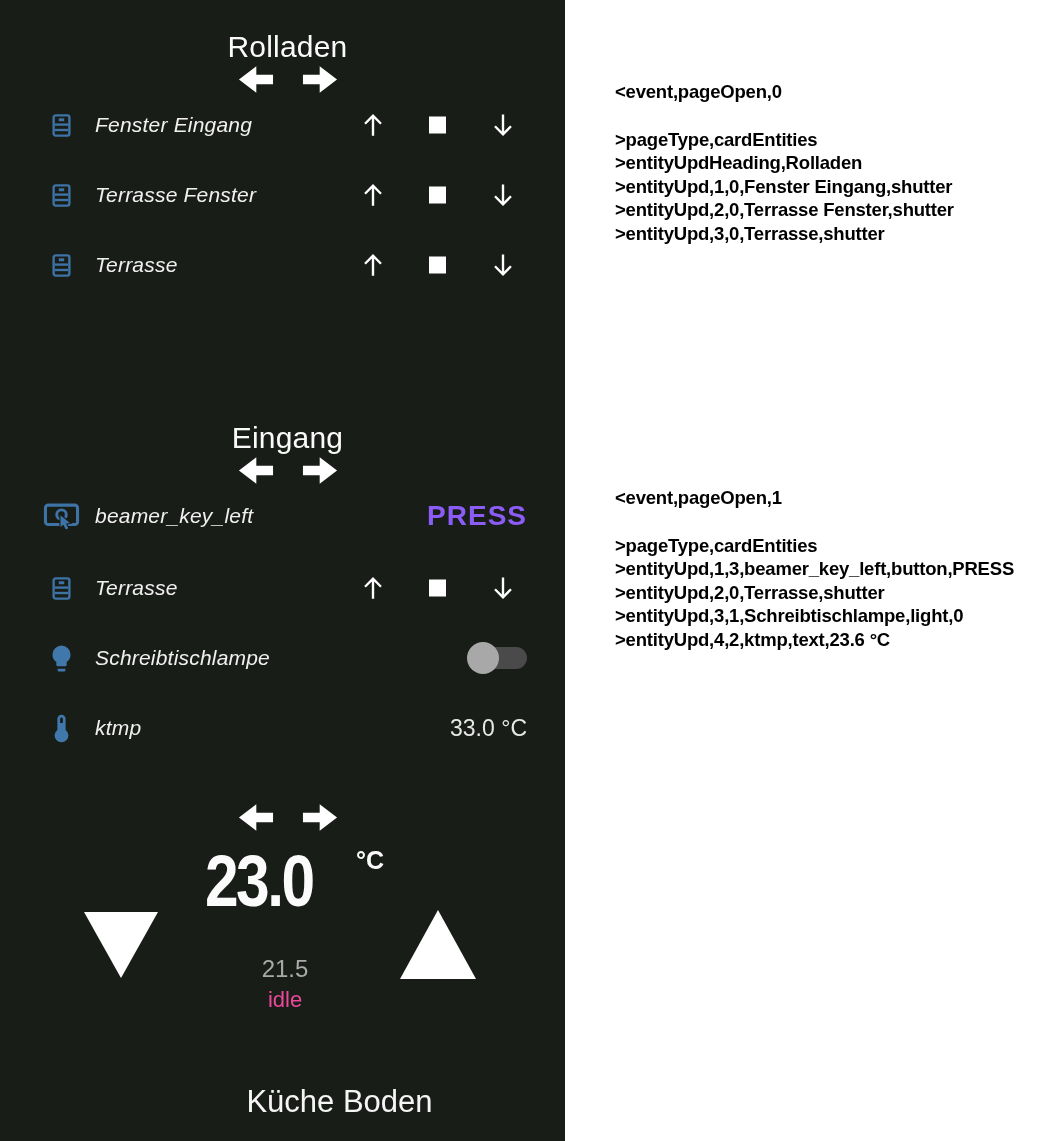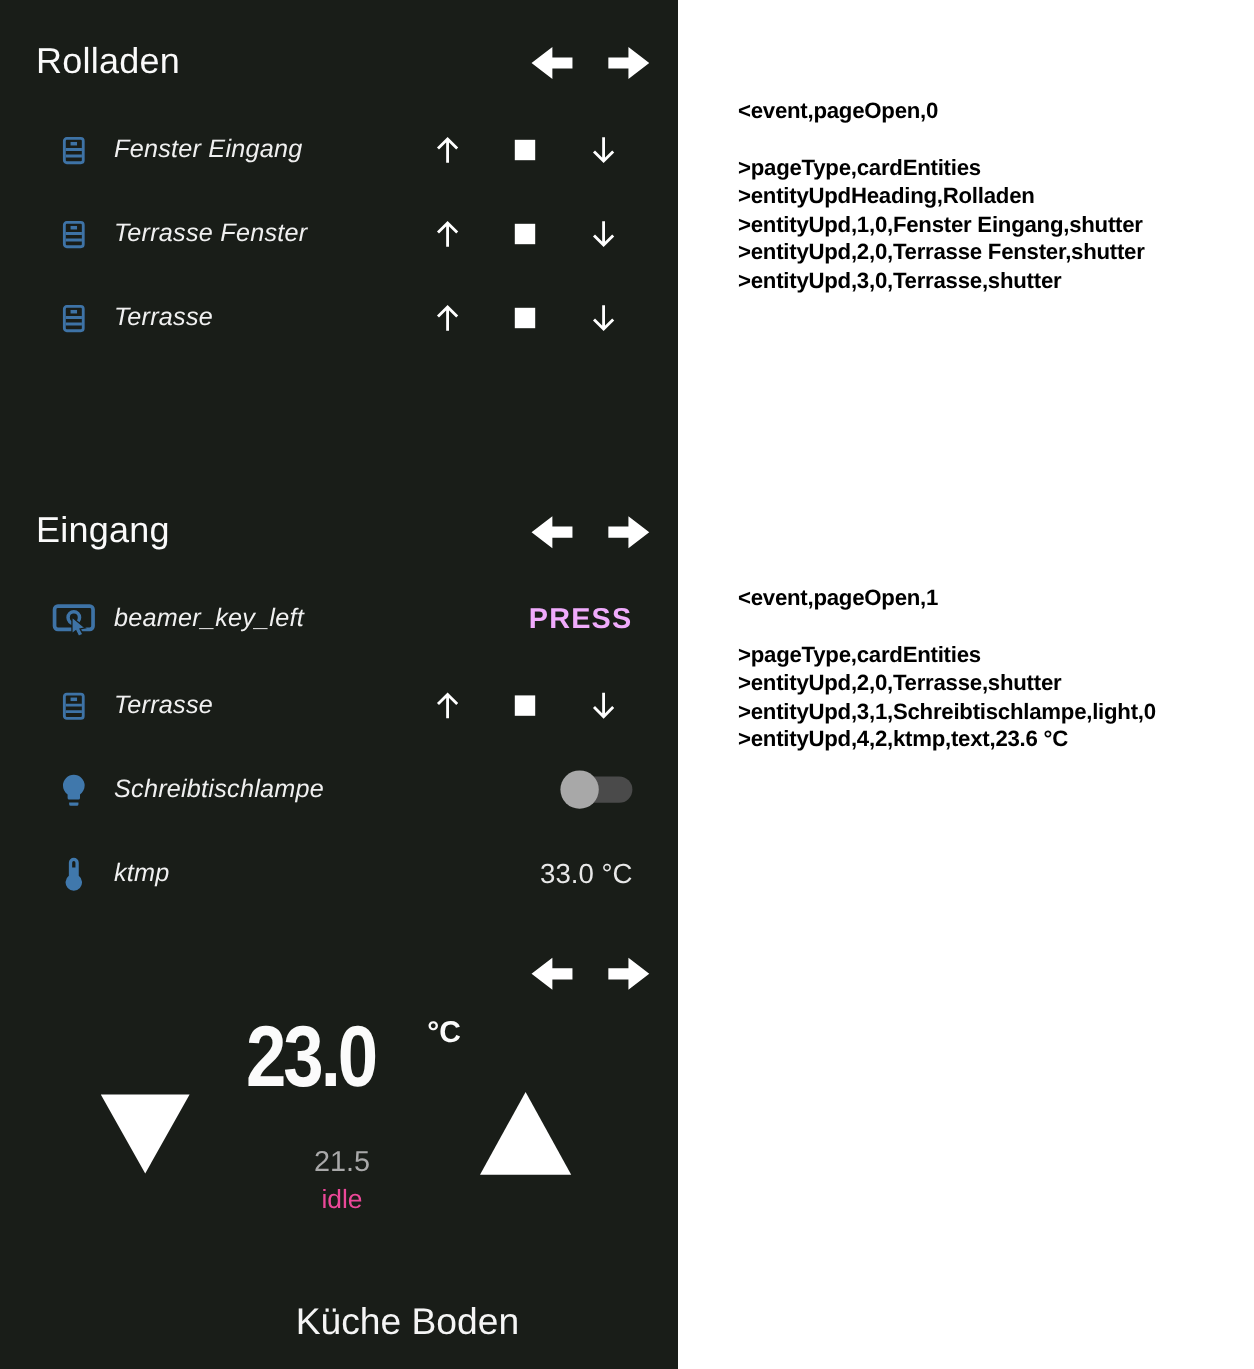--- a/index.html
+++ b/index.html
@@ -2,33 +2,33 @@
 <html><head>
 <meta charset="utf-8">
 <style>
   * { margin:0; padding:0; box-sizing:border-box; }
   body { width:1045px; height:1141px; background:#ffffff; font-family:"Liberation Sans", sans-serif; position:relative; overflow:hidden; }
   .stage { position:absolute; left:0; top:0; width:1045px; height:1141px; }
 
   
   .panel { position:absolute; left:0; top:0; width:565px; height:1141px; background:#191d18; }
 
-  .card-header { position:absolute; left:30px; width:515px; height:44px; display:flex; align-items:center; justify-content:space-between; }
+  .card-header { position:absolute; left:30px; width:515px; height:44px; display:flex; align-items:center; justify-content:space-between;flex-direction:column; }
   .card-title { font-size:30px; color:#fafafa; font-weight:400; letter-spacing:0.2px; }
   .nav-arrows { display:flex; gap:22px; align-items:center; }
   .nav-arrows svg { display:block; }
 
   .row { position:absolute; left:0; width:565px; height:50px; }
   .row-icon { position:absolute; left:42px; top:50%; transform:translateY(-50%); width:38px; height:38px; display:flex; align-items:center; justify-content:center; }
   .row-label { position:absolute; left:95px; top:50%; transform:translateY(-50%); font-size:21px; color:#f0f0f0; letter-spacing:0.2px; white-space:nowrap;font-style:italic; }
   .ctl-up   { position:absolute; left:358px; top:50%; transform:translateY(-50%); width:30px; height:30px; cursor:pointer; }
   .ctl-stop { position:absolute; left:429px; top:50%; transform:translateY(-50%); width:17px; height:17px; background:#ffffff; cursor:pointer; }
   .ctl-down { position:absolute; left:488px; top:50%; transform:translateY(-50%); width:30px; height:30px; cursor:pointer; }
   .row-value { position:absolute; right:38px; top:50%; transform:translateY(-50%); font-size:23px; color:#e8e8e8; white-space:nowrap; }
-  .press-value { position:absolute; right:38px; top:50%; transform:translateY(-50%); font-size:24px; font-weight:700; color:#f0abfc; letter-spacing:1px; cursor:pointer; }
+  .press-value { position:absolute; right:38px; top:50%; transform:translateY(-50%); font-size:28px; font-weight:700; color:#8b5cf6; letter-spacing:1px; cursor:pointer; }
 
   .toggle { position:absolute; right:38px; top:50%; transform:translateY(-50%); width:60px; height:32px; cursor:pointer; }
   .toggle-track { position:absolute; left:2px; top:5px; width:58px; height:22px; border-radius:11px; background:#4a4a4a; }
   .toggle-knob { position:absolute; left:0; top:0; width:32px; height:32px; border-radius:50%; background:#a8a8a8; }
 
   
   .thermo-temp { position:absolute; left:205px; top:845px; font-size:72px; font-weight:700; color:#fbfbfb; line-height:1; letter-spacing:-3px; transform:scaleX(0.84); transform-origin:left center; }
   .thermo-unit { position:absolute; left:356px; top:846px; font-size:25px; font-weight:700; color:#fbfbfb; }
   .tri-down { position:absolute; left:84px; top:912px; width:0; height:0; border-left:37px solid transparent; border-right:37px solid transparent; border-top:66px solid #ffffff; cursor:pointer; }
   .tri-up   { position:absolute; left:400px; top:910px; width:0; height:0; border-left:38px solid transparent; border-right:38px solid transparent; border-bottom:69px solid #ffffff; cursor:pointer; }
@@ -239,18 +239,19 @@
     <div>&gt;pageType,cardEntities</div>
     <div>&gt;entityUpdHeading,Rolladen</div>
     <div>&gt;entityUpd,1,0,Fenster Eingang,shutter</div>
     <div>&gt;entityUpd,2,0,Terrasse Fenster,shutter</div>
     <div>&gt;entityUpd,3,0,Terrasse,shutter</div>
   </div>
 
   <div class="log" style="top:486px;">
     <div class="log-event">&lt;event,pageOpen,1</div>
     <div>&gt;pageType,cardEntities</div>
+    <div>&gt;entityUpd,1,3,beamer_key_left,button,PRESS</div>
     <div>&gt;entityUpd,2,0,Terrasse,shutter</div>
     <div>&gt;entityUpd,3,1,Schreibtischlampe,light,0</div>
     <div>&gt;entityUpd,4,2,ktmp,text,23.6 °C</div>
   </div>
 
 </div>
 
 </body></html>

